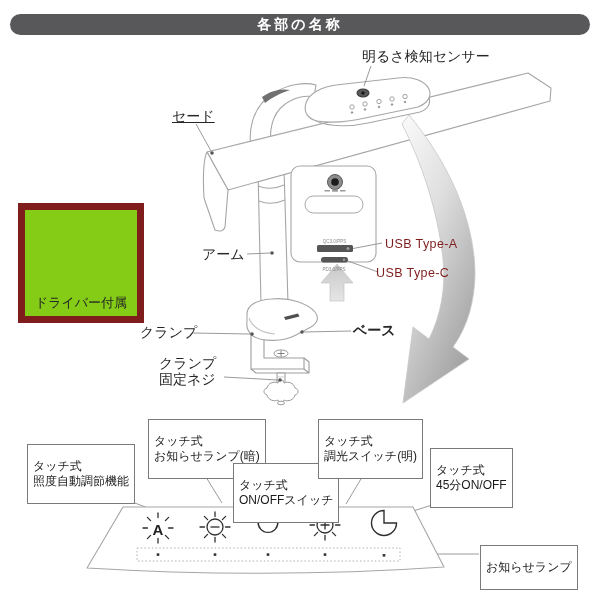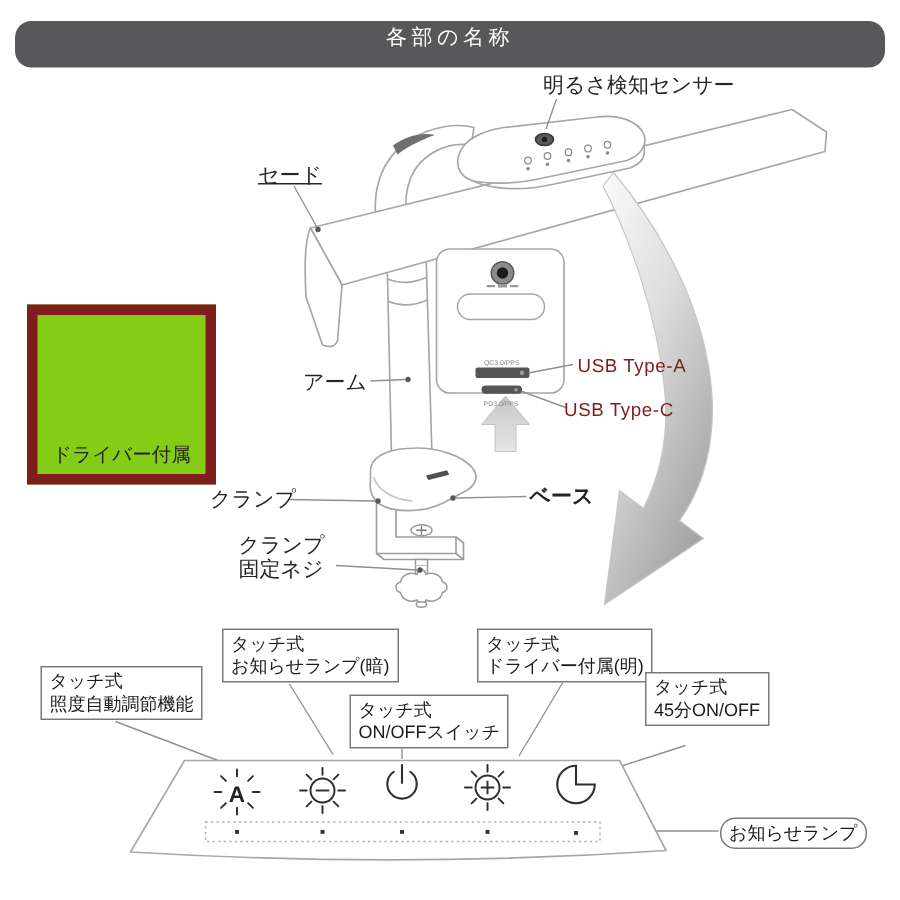--- a/index.html
+++ b/index.html
@@ -2,30 +2,30 @@
 <html><head>
 <meta charset="utf-8">
 <style>
   html,body{margin:0;padding:0;background:#fff;}
   #stage{
     position:relative;width:600px;height:600px;background:#ffffff;overflow:hidden;
     font-family:"Liberation Sans","DejaVu Sans",sans-serif;color:#2b2b2b;
   }
   #art{position:absolute;left:0;top:0;}
   .titlebar{
-    position:absolute;left:10px;top:14px;width:580px;height:31px;
+    position:absolute;left:10px;top:14px;width:580px;height:21px;
     background:#58585a;border-radius:11px;color:#fff;
-    font-size:14px;font-weight:normal;letter-spacing:3px;
+    font-size:14px;font-weight:bold;letter-spacing:3px;
     text-align:center;line-height:21px;
   }
   .lbl{position:absolute;font-size:14px;line-height:16px;white-space:nowrap;color:#262626;}
   .lbl.small{font-size:12.5px;color:#7f1d1d;letter-spacing:0.4px;}
   .pbox{
     position:absolute;border:1px solid #7a7a7a;background:#fff;
-    padding:2px 5px;font-size:12px;line-height:15px;color:#1b1b1b;white-space:nowrap;
+    padding:14px 5px;font-size:12px;line-height:15px;color:#1b1b1b;white-space:nowrap;
   }
   .dbox{
     position:absolute;left:18px;top:203px;width:112px;height:106px;
     border:7px solid #7f1d1d;background:#84cc16;
   }
   .dbox .cap{
     position:absolute;left:0;right:0;bottom:4px;text-align:center;
     font-size:13px;color:#262626;white-space:nowrap;
   }
 </style>
@@ -226,21 +226,21 @@
   <div class="pbox" style="left:148px;top:419px;">
     <div>タッチ式</div>
     <div>お知らせランプ(暗)</div>
   </div>
   <div class="pbox" style="left:233px;top:463px;">
     <div>タッチ式</div>
     <div>ON/OFFスイッチ</div>
   </div>
   <div class="pbox" style="left:318px;top:419px;">
     <div>タッチ式</div>
-    <div>ドライバー付属(明)</div>
+    <div>調光スイッチ(明)</div>
   </div>
   <div class="pbox" style="left:430px;top:448px;">
     <div>タッチ式</div>
     <div>45分ON/OFF</div>
   </div>
-  <div class="pbox" style="left:480px;top:545px;border-radius:10px;">お知らせランプ</div>
+  <div class="pbox" style="left:480px;top:545px;">お知らせランプ</div>
 
 </div>
 
 </body></html>

